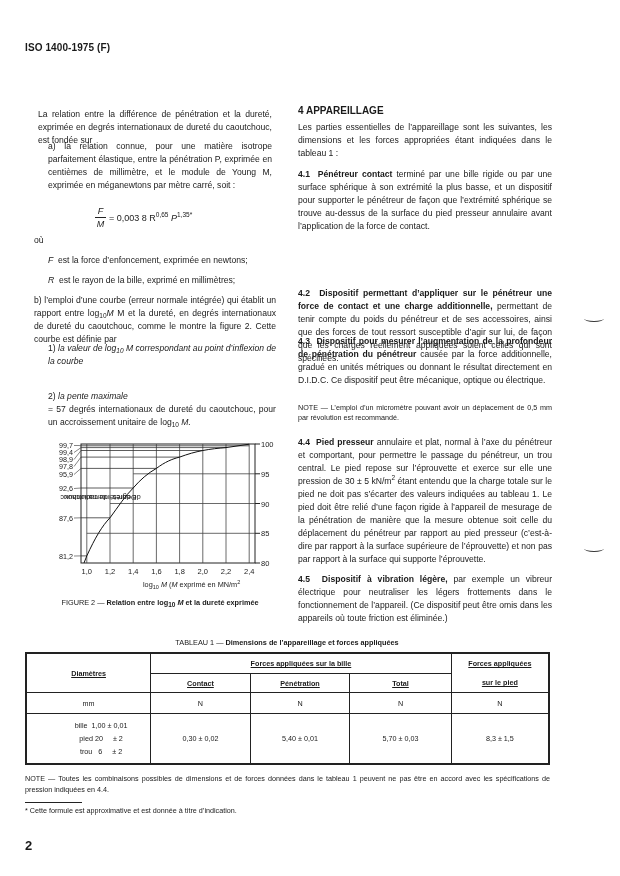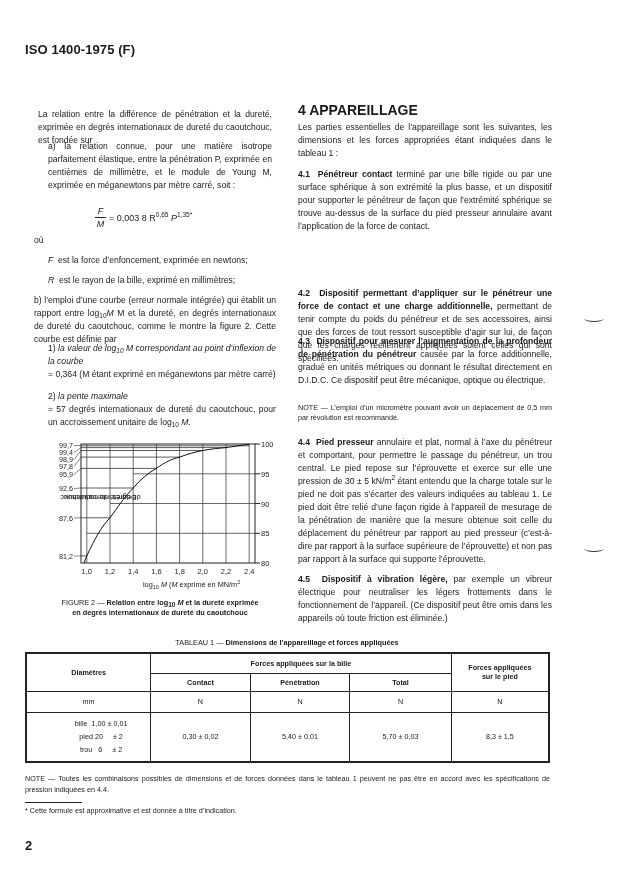--- a/index.html
+++ b/index.html
@@ -1,21 +1,21 @@
 <!DOCTYPE html>
 <html><head>
 <meta charset="utf-8">
 <style>
   html, body { margin: 0; padding: 0; background: #ffffff; }
   body {
     width: 620px; height: 876px; position: relative; overflow: hidden;
     font-family: "Liberation Sans", sans-serif; color: #1a1a1a;
   }
   .abs { position: absolute; }
-  .hdr { left: 25px; top: 42px; font-size: 13px; font-weight: bold; letter-spacing: 0.1px; }
+  .hdr { left: 25px; top: 42px; font-size: 10px; font-weight: bold; letter-spacing: 0.1px; }
   .col { font-size: 8.6px; line-height: 13px; text-align: justify; }
   .col p { margin: 4px; }
   .left { left: 34px; width: 242px; }
   .right { left: 298px; width: 254px; }
   .ind { padding-left: 10px; }
   .ind2 { padding-left: 14px; }
   .it { font-style: italic; }
   .b { font-weight: bold; }
   sub { font-size: 6.5px; vertical-align: -2px; line-height: 0; }
   sup { font-size: 6.5px; vertical-align: 4px; line-height: 0; }
@@ -28,21 +28,21 @@
   .chart { left: 0; top: 430px; width: 300px; height: 180px; }
   .chart svg { position: absolute; left: 0; top: 0; }
   .ylab { left: 2px; top: 430px; width: 40px; height: 170px; }
   .ylab span { position: absolute; left: 18px; top: 85px; transform-origin: 0 0; transform: rotate(-90deg) translate(-50%, -50%); white-space: nowrap; font-size: 7.3px; line-height: 9px; text-align: center; }
 
   .caption { left: 40px; top: 598px; width: 240px; text-align: center; font-size: 7.3px; line-height: 10px; }
   .tcap { left: 25px; top: 638px; width: 524px; text-align: center; font-size: 7.3px; }
 
   table.t1 { position: absolute; left: 25px; top: 652px; width: 525px; border-collapse: collapse; font-size: 7.2px; }
   table.t1 td, table.t1 th { border: 1px solid #222; text-align: center; padding: 0; }
-  table.t1 th { font-weight: bold; }
+  table.t1 th { font-weight: bold; text-decoration: underline; }
   table.t1 { border: 2px solid #222; }
   .dcell { text-align: center; padding-left: 25px !important; line-height: 13px; }
 
   .note2 { left: 25px; top: 773px; width: 525px; font-size: 7.2px; line-height: 11px; text-align: justify; }
   .fnline { left: 25px; top: 802px; width: 57px; border-top: 1px solid #222; }
   .fn { left: 25px; top: 806px; font-size: 7.2px; }
   .pagenum { left: 25px; top: 838px; font-size: 13px; font-weight: bold; }
   .mark { width: 20px; height: 6px; border-bottom: 1.3px solid #333; border-radius: 0 0 60% 60%; }
 </style>
 </head>
@@ -75,21 +75,20 @@
 </div>
 <div class="abs col left ind2" style="top:274px; width:228px;">
   <span class="it">R</span>&nbsp;&nbsp;<span>est le rayon de la bille, exprimé en millimètres;</span>
 </div>
 <div class="abs col left" style="top:294px;">
   <span>b) l’emploi d’une courbe (erreur normale intégrée) qui établit un rapport entre log</span><sub>10</sub><span class="it">M</span><span> M et la dureté, en degrés internationaux de dureté du caoutchouc, comme le montre la figure 2. Cette courbe est définie par</span>
 </div>
 
 <div class="abs col left ind2" style="top:342px; width:228px;">
   <span>1) </span><span class="it">la valeur de log</span><sub class="it">10</sub><span class="it"> M correspondant au point d’inflexion de la courbe</span><br>
-  <span>= 0,364 (M étant exprimé en méganewtons par mètre carré)</span>
 </div>
 <div class="abs col left ind2" style="top:390px; width:228px;">
   <span>2) </span><span class="it">la pente maximale</span><br>
   <span>= 57 degrés internationaux de dureté du caoutchouc, pour un accroissement unitaire de log</span><sub>10</sub><span class="it"> M.</span>
 </div>
 
 <div class="abs ylab">
   <span><span>Degrés internationaux</span><br><span>de dureté du caoutchouc</span></span>
 </div>
 
@@ -178,24 +177,23 @@
     <g font-size="7.3">
       <text x="143" y="157">log<tspan font-size="5.5" dy="2">10</tspan><tspan dy="-2" font-style="italic"> M</tspan> (<tspan font-style="italic">M</tspan> exprimé en MN/m<tspan font-size="5.5" dy="-3">2</tspan></text>
     </g>
   </svg>
 </div>
 
 <div class="abs caption">
   <div>
     <span>FIGURE 2 — </span><b>Relation entre log<sub>10</sub> <i>M</i> et la dureté exprimée</b>
   </div>
-  <div class="b">en degrés internationaux de dureté du caoutchouc</div>
-</div>
-
-<div class="abs col right b" style="top:104px; font-size:14px;">4 APPAREILLAGE</div>
+</div>
+
+<div class="abs col right b" style="top:104px; font-size:10px;">4 APPAREILLAGE</div>
 <div class="abs col right" style="top:121px;">Les parties essentielles de l’appareillage sont les suivantes, les dimensions et les forces appropriées étant indiquées dans le tableau 1 :</div>
 
 <div class="abs col right" style="top:168px;">
   <b>4.1</b>&nbsp;&nbsp;<b>Pénétreur contact</b><span> terminé par une bille rigide ou par une surface sphérique à son extrémité la plus basse, et un dispositif pour supporter le pénétreur de façon que l’extrémité sphérique se trouve au-dessus de la surface du pied presseur annulaire avant l’application de la force de contact.</span>
 </div>
 
 <div class="abs col right" style="top:251px;margin-top:36px;">
   <b>4.2</b>&nbsp;&nbsp;<b>Dispositif permettant d’appliquer sur le pénétreur une force de contact et une charge additionnelle,</b><span> permettant de tenir compte du poids du pénétreur et de ses accessoires, ainsi que des forces de tout ressort susceptible d’agir sur lui, de façon que les charges réellement appliquées soient celles qui sont spécifiées.</span>
 </div>
 
@@ -224,21 +222,21 @@
     <col style="width:125px">
       <col style="width:100px">
       <col style="width:100px">
       <col style="width:102px">
       <col style="width:98px">
   </colgroup>
   <tbody>
       <tr style="height:20px;">
     <th rowspan="2">Diamètres</th>
     <th colspan="3">Forces appliquées sur la bille</th>
-    <th rowspan="2" style="padding:0 12px; line-height:9px;">Forces appliquées sur le pied</th>
+    <th rowspan="2" style="padding:0 12px; line-height:19px;">Forces appliquées sur le pied</th>
   </tr>
   <tr style="height:18px;margin-top:35px;">
     <th>Contact</th>
     <th>Pénétration</th>
     <th>Total</th>
   </tr>
   <tr style="height:21px;">
     <td>mm</td>
     <td>N</td>
     <td>N</td>

